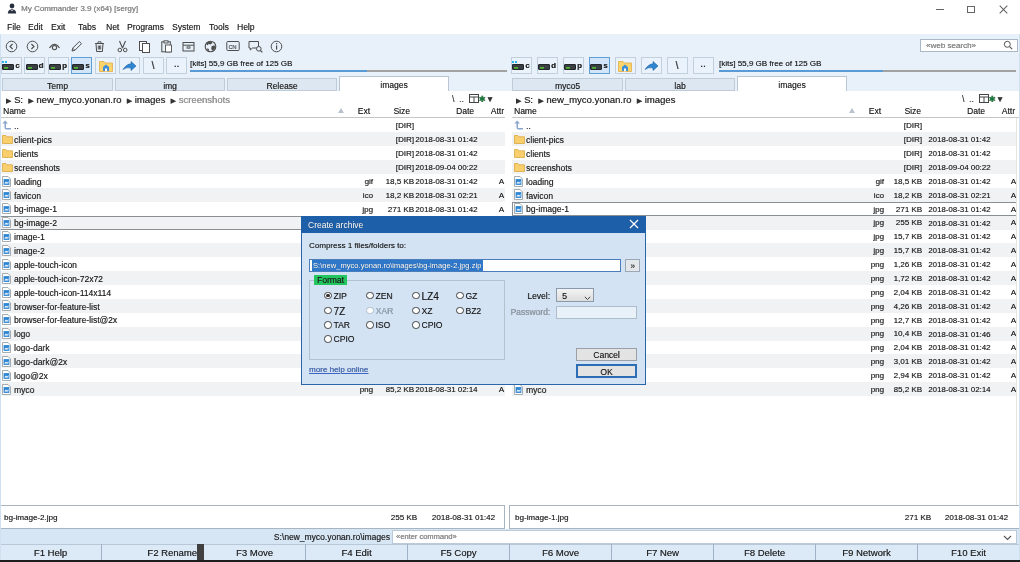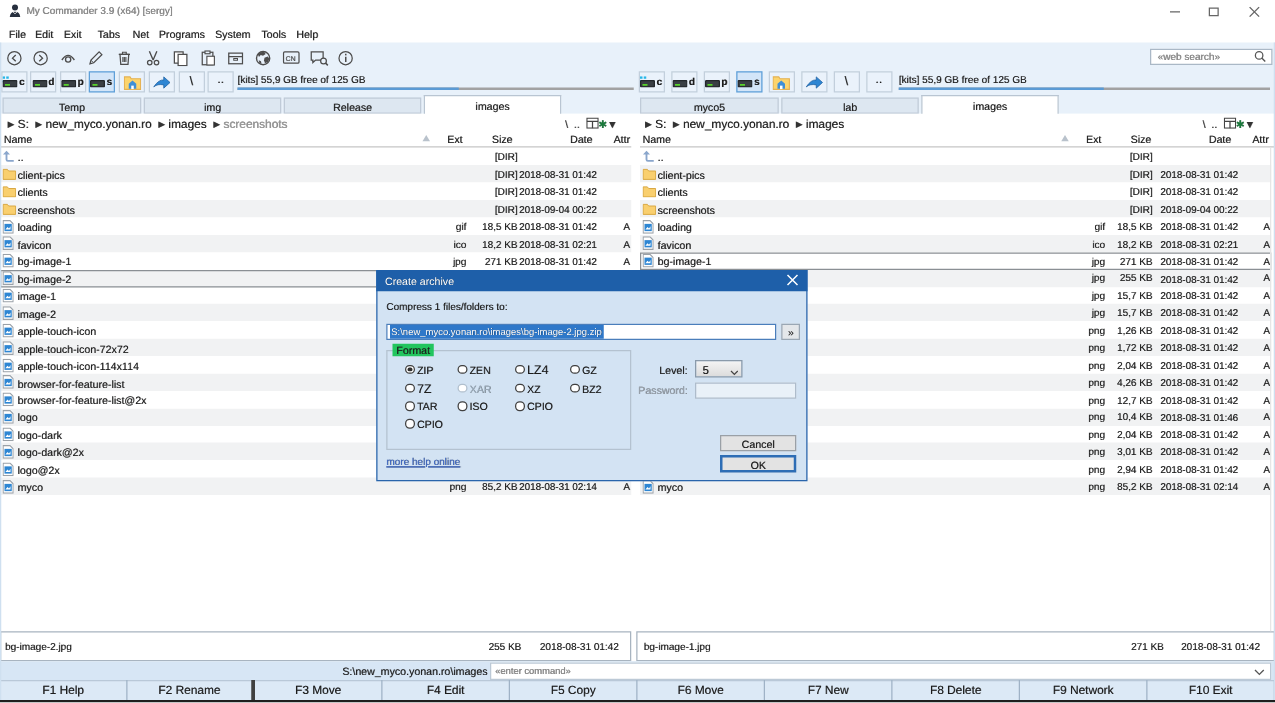--- a/index.html
+++ b/index.html
@@ -649,21 +649,21 @@
 <div class="a r" style="left:944px;top:513px;width:64px;font-size:8px">2018-08-31 01:42</div>
 <div class="a" style="left:0;top:529px;width:1020px;height:15px;background:#d7e6f5"></div>
 <div class="a r" style="left:190px;top:531.5px;width:200px;font-size:8.5px">S:\new_myco.yonan.ro\images</div>
 <div class="a" style="left:392px;top:529.5px;width:625px;height:14px;background:#fff;border:1px solid #bcc9d6"></div>
 <div class="a" style="left:396px;top:532px;color:#8a8a8a;font-size:7.5px">«enter command»</div>
 <div class="a" style="left:1003px;top:533px;width:9px;height:6px"><svg width="9" height="6">
       <path d="M1 1 l3.5 3.5 L8 1" fill="none" stroke="#555" stroke-width="1.1"></path>
     </svg></div>
 <div class="a" style="left:0;top:544px;width:1020px;height:16px;background:#dce9f6;border-top:1px solid #b9c8d8"></div>
 <div class="a" style="left:0px;top:544px;width:102px;height:16px;border-right:1px solid #9fb2c6;text-align:center;padding-top:2.5px;font-size:9.5px">F1 Help</div>
-<div class="a" style="left:102px;top:544px;width:102px;height:16px;border-right:3px solid #404040;text-align:center;padding-top:2.5px;font-size:9.5px">F2 Rename</div>
+<div class="a" style="left:102px;top:544px;width:102px;height:16px;border-right:7px solid #404040;text-align:right;padding-top:2.5px;font-size:9.5px">F2 Rename</div>
 <div class="a" style="left:204px;top:544px;width:102px;height:16px;border-right:1px solid #9fb2c6;text-align:center;padding-top:2.5px;font-size:9.5px">F3 Move</div>
 <div class="a" style="left:306px;top:544px;width:102px;height:16px;border-right:1px solid #9fb2c6;text-align:center;padding-top:2.5px;font-size:9.5px">F4 Edit</div>
 <div class="a" style="left:408px;top:544px;width:102px;height:16px;border-right:1px solid #9fb2c6;text-align:center;padding-top:2.5px;font-size:9.5px">F5 Copy</div>
 <div class="a" style="left:510px;top:544px;width:102px;height:16px;border-right:1px solid #9fb2c6;text-align:center;padding-top:2.5px;font-size:9.5px">F6 Move</div>
 <div class="a" style="left:612px;top:544px;width:102px;height:16px;border-right:1px solid #9fb2c6;text-align:center;padding-top:2.5px;font-size:9.5px">F7 New</div>
 <div class="a" style="left:714px;top:544px;width:102px;height:16px;border-right:1px solid #9fb2c6;text-align:center;padding-top:2.5px;font-size:9.5px">F8 Delete</div>
 <div class="a" style="left:816px;top:544px;width:102px;height:16px;border-right:1px solid #9fb2c6;text-align:center;padding-top:2.5px;font-size:9.5px">F9 Network</div>
 <div class="a" style="left:918px;top:544px;width:102px;height:16px;border-right:1px solid #9fb2c6;text-align:center;padding-top:2.5px;font-size:9.5px">F10 Exit</div>
 <div class="a" style="left:0;top:560px;width:1020px;height:2px;background:#1e1e1e"></div>
 <div class="a" style="left:301px;top:216px;width:345px;height:169px;background:#d3e3f3;border:1.5px solid #2a65ab"></div>

